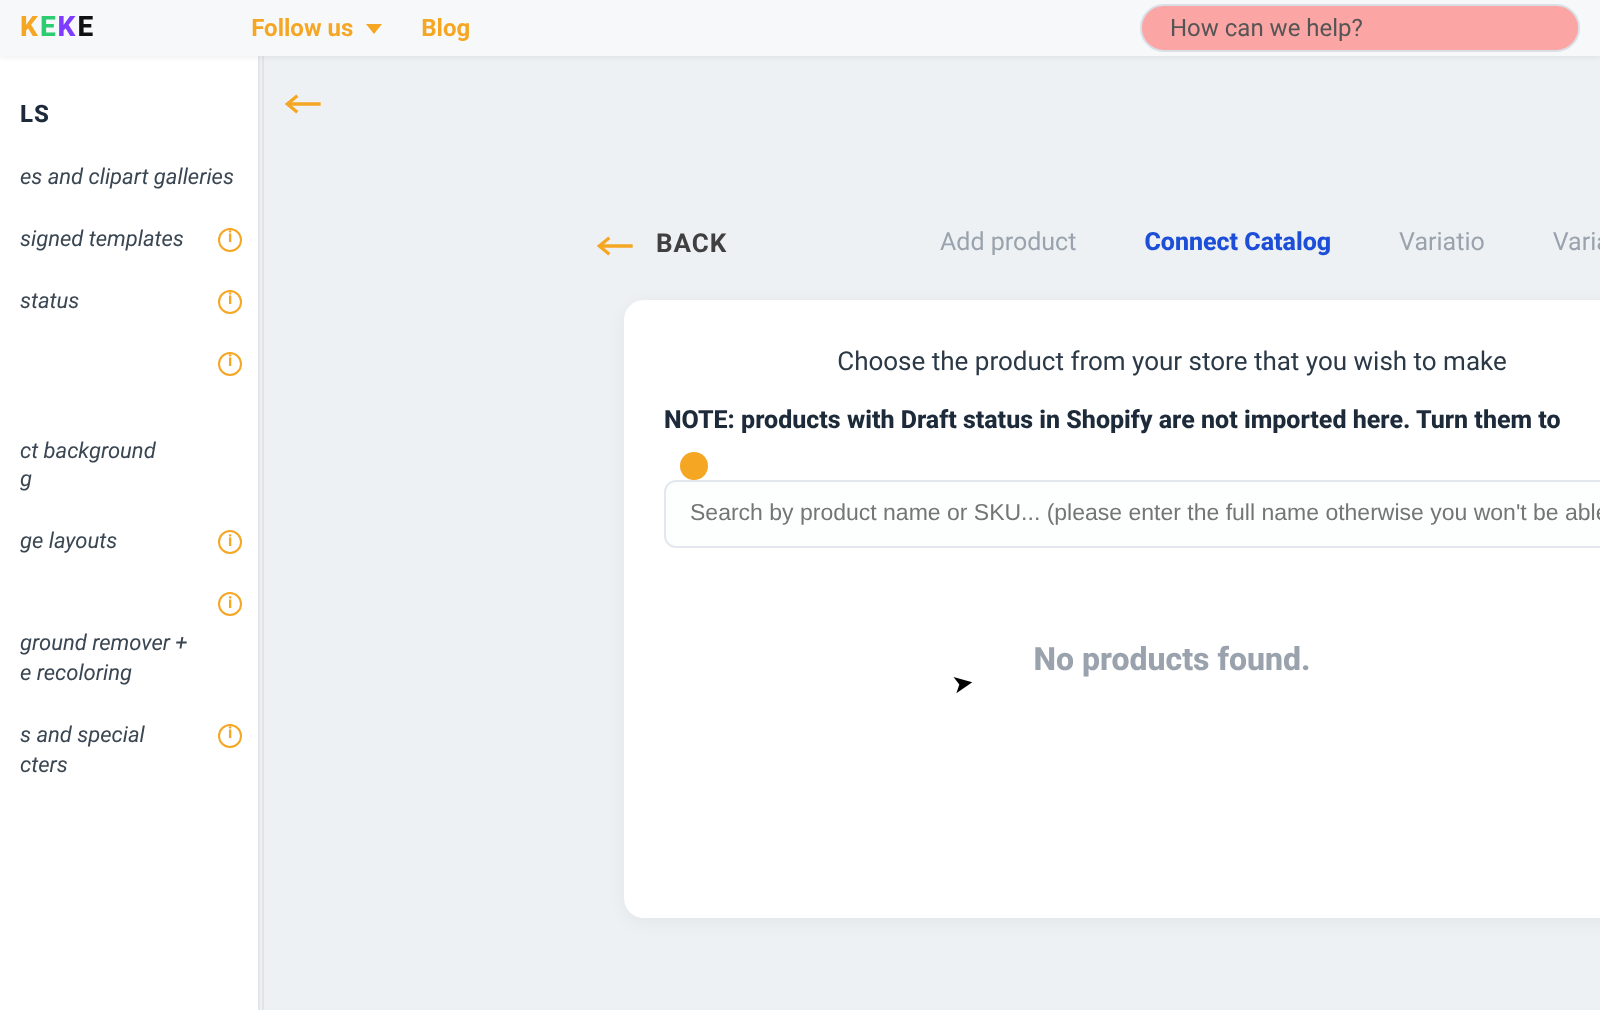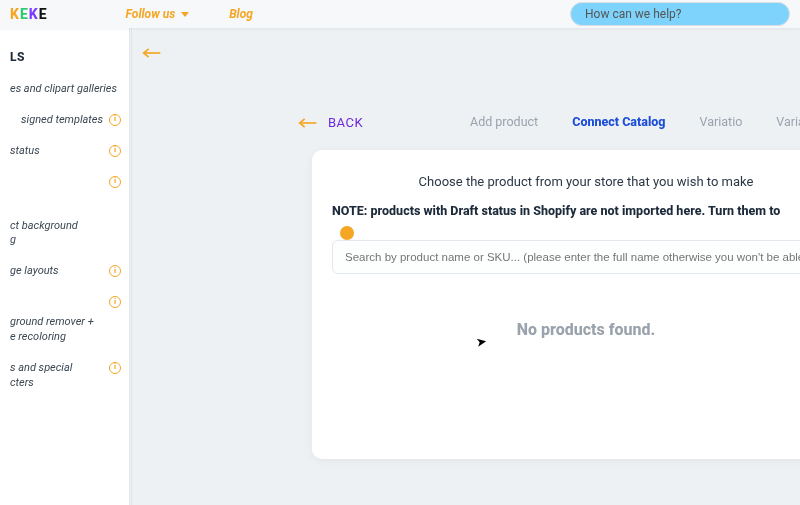--- a/index.html
+++ b/index.html
@@ -27,39 +27,39 @@
       gap: 2px;
       margin-right: 80px;
       font-weight: 800;
       font-size: 14px;
       letter-spacing: -1px;
     }
     .logo span:nth-child(1){color:#f5a623}
     .logo span:nth-child(2){color:#2ecc71}
     .logo span:nth-child(3){color:#7d3cff}
     .logo span:nth-child(4){color:#111}
-    .topnav { display: flex; gap: 40px; align-items: center; font-style: italic; }
+    .topnav { display: flex; gap: 20px; align-items: center; }
     .topnav-item {
       color: #f5a623;
       font-weight: 700;
       font-size: 12px;
       cursor: pointer;
       display: flex;
       align-items: center;
       gap: 6px;
     }
     .chev-down {
       width: 0; height: 0;
       border-left: 4px solid transparent;
       border-right: 4px solid transparent;
       border-top: 5px solid #f5a623;
     }
     .search-wrap {
       margin-left: auto;
-      background: #7dd3fc;
+      background: #fca5a5;
       border: 1px solid #d9dfe5;
       border-radius: 18px;
       padding: 4px 14px;
       min-width: 220px;
       font-size: 12px;
       color: #555;
     }
     .sidebar {
       position: absolute;
       top: 28px;
@@ -133,22 +133,22 @@
     .step-nav .step { cursor: pointer; white-space: nowrap; margin-top: 32px; }
     .step-nav .active { color: #1d4ed8; font-weight: 800; }
 
     .back-btn {
       position: absolute;
       top: 115px;
       left: 298px;
       display: flex;
       align-items: center;
       gap: 10px;
-      color: #6d28d9;
-      font-weight: 400;
+      color: #404040;
+      font-weight: 700;
       font-size: 13px;
       letter-spacing: .5px;
       cursor: pointer;
       text-align: right;
     }
     .arrow-left-svg { width: 20px; height: 12px; }
 
     .card {
       position: absolute;
       top: 150px;
@@ -231,21 +231,21 @@
   </div>
 </div>
 
 <div class="sidebar">
   <div class="sidebar-title">LS</div>
   <div id="side-items">
       <div class="side-item">
         <div class="txt" style="white-space: pre-line;">es and clipart galleries</div>
       </div>
       <div class="side-item">
-        <div class="txt" style="white-space: pre-line; text-align: right;">signed templates</div>
+        <div class="txt" style="white-space: pre-line;">signed templates</div>
         <div class="info-ico">i</div>
       </div>
       <div class="side-item">
         <div class="txt" style="white-space: pre-line;">status</div>
         <div class="info-ico">i</div>
       </div>
       <div class="side-item">
         <div class="txt" style="white-space: pre-line; margin-top: 44px;">ct background
 g</div>
         <div class="info-ico">i</div>

